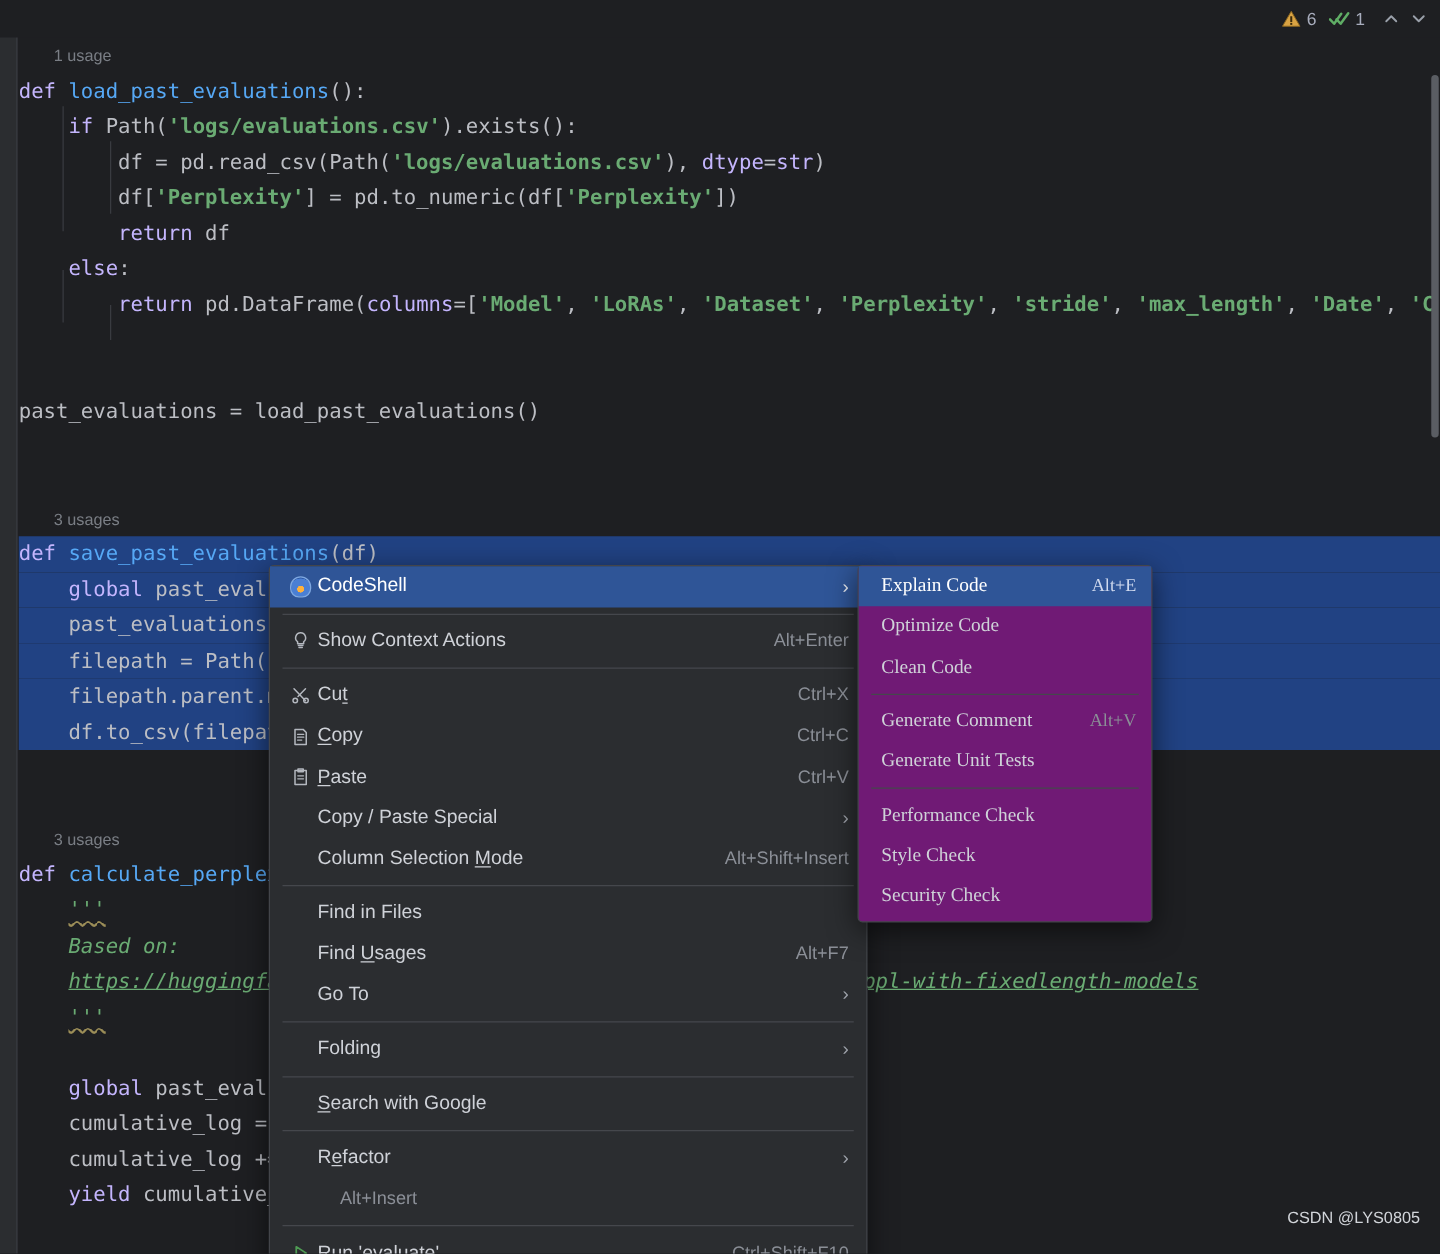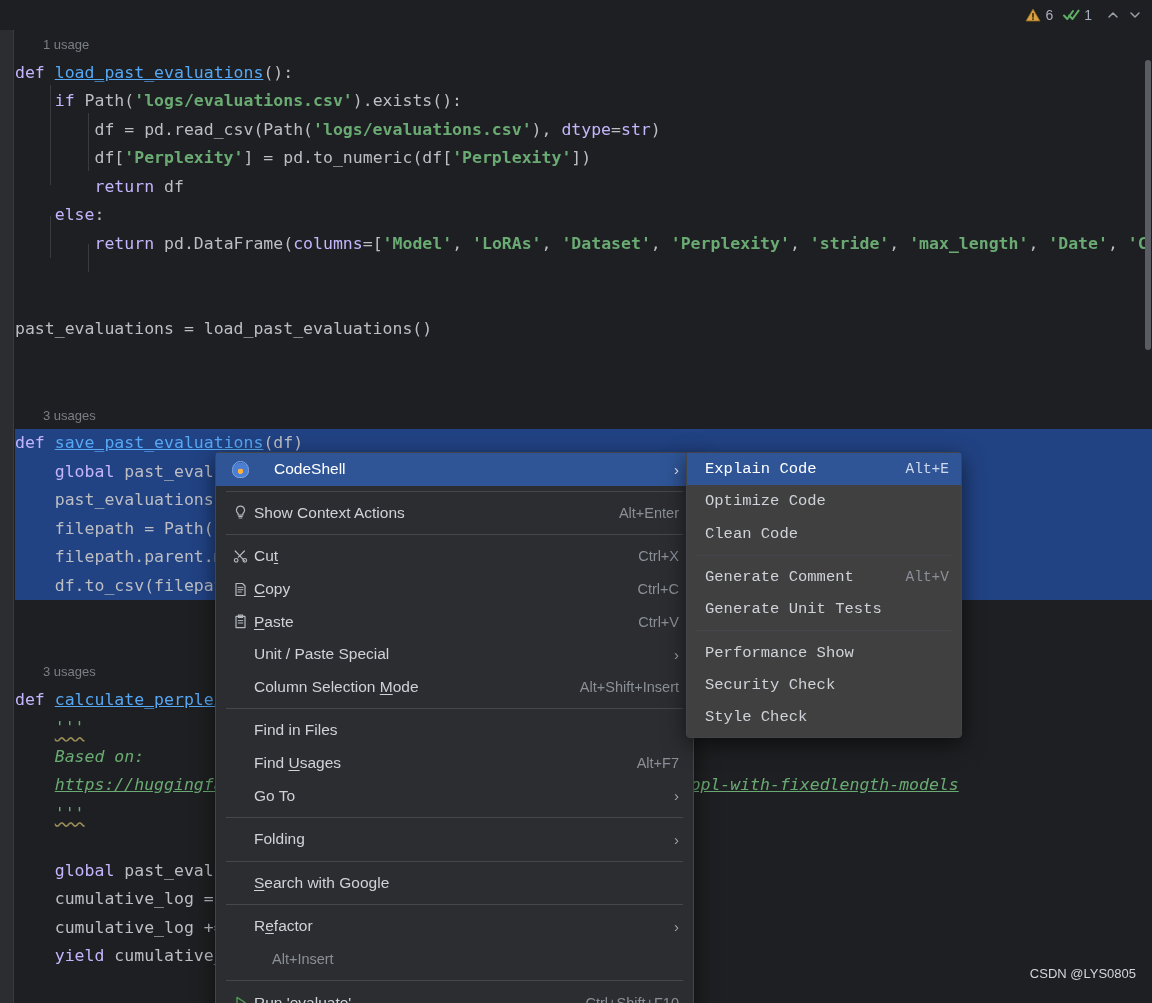--- a/index.html
+++ b/index.html
@@ -74,21 +74,21 @@
   .ln { height: 28.5px; position: relative; }
   .hint {
     font-family: "Liberation Sans", sans-serif;
     font-size: 13px;
     color: #7a7e85;
     line-height: 28.5px;
     padding-left: 28px;
   }
   .sel { background: #214283; }
   .kw   { color: #c4b5fd; }
-  .fn   { color: #56a8f5; text-decoration: underline; }
+  .fn   { color: #56a8f5; }
   .str  { color: #6aab73; font-weight: bold; }
   .def  { color: #bcbec4; }
   .doc  { color: #6aab73; font-style: italic; }
   .link { color: #6aab73; font-style: italic; text-decoration: underline; }
   .wavy {
     text-decoration: underline;
     text-decoration-style: wavy;
     text-decoration-color: #9b8d57;
     text-underline-offset: 3px;
   }
@@ -162,21 +162,20 @@
   }
   .mi-arrow {
     color: #9da1a9;
     margin-left: 18px;
     font-size: 15px;
     line-height: 1;
   }
   .mi.selected {
     background: #2f5597;
     color: #ffffff;
-    gap: 20px;
   }
   .mi.selected .mi-arrow { color: #e7eaf0; }
   .msep {
     height: 1px;
     background: #45474c;
     margin: 5px 10px 5px 10px;
   }
 
   
   .cs-icon {
@@ -185,29 +184,29 @@
     background: radial-gradient(circle at 50% 62%, #ffb13b 0 22%, #4a7fd4 24% 70%, #2f5ba8 72% 100%);
     border: 1px solid #7fa8e0;
     box-sizing: border-box;
   }
 
   
   #sub-menu {
     position: absolute;
     left: 686px;
     top: 452px;
-    width: 276px;
-    background: #404040;
+    width: 236px;
+    background: #701a75;
     border: 1px solid #43454a;
     border-radius: 4px;
     box-shadow: 0 6px 22px rgba(0,0,0,0.55);
     padding: 4px 0;
     box-sizing: border-box;
     z-index: 60;
-    font-family: Liberation Mono, monospace;
+    font-family: Liberation Serif, serif;
   }
   .smi {
     display: flex;
     align-items: center;
     height: 32.3px;
     padding: 0 12px 0 18px;
     box-sizing: border-box;
     color: #cfd2d8;
     font-size: 15.5px;
     cursor: default;
@@ -327,21 +326,21 @@
             <path d="M6.4 2.2 h4.2 v2.2 h-4.2 z" fill="none" stroke="#b4b8bf" stroke-width="1.2" stroke-linejoin="round" stroke-linecap="round"></path>
             <path d="M6.2 7.6 h4.6" fill="none" stroke="#b4b8bf" stroke-width="1" stroke-linejoin="round" stroke-linecap="round"></path>
             <path d="M6.2 10 h4.6" fill="none" stroke="#b4b8bf" stroke-width="1" stroke-linejoin="round" stroke-linecap="round"></path>
           </svg>
         </span>
         <span class="mi-label"><u>P</u>aste</span>
         <span class="mi-short">Ctrl+V</span>
       </div>
       <div class="mi">
         <span class="mi-ico"></span>
-        <span class="mi-label">Unit / Paste Special</span>
+        <span class="mi-label">Copy / Paste Special</span>
         <span class="mi-arrow">›</span>
       </div>
       <div class="mi">
         <span class="mi-ico"></span>
         <span class="mi-label">Column Selection <u>M</u>ode</span>
         <span class="mi-short">Alt+Shift+Insert</span>
       </div>
       <div class="msep"></div>
       <div class="mi">
         <span class="mi-ico"></span>
@@ -404,25 +403,25 @@
       <div class="msep"></div>
       <div class="smi">
         <span class="smi-label">Generate Comment</span>
         <span class="smi-short">Alt+V</span>
       </div>
       <div class="smi">
         <span class="smi-label">Generate Unit Tests</span>
       </div>
       <div class="msep"></div>
       <div class="smi">
-        <span class="smi-label">Performance Show</span>
+        <span class="smi-label">Performance Check</span>
+      </div>
+      <div class="smi">
+        <span class="smi-label">Style Check</span>
       </div>
       <div class="smi">
         <span class="smi-label">Security Check</span>
       </div>
-      <div class="smi">
-        <span class="smi-label">Style Check</span>
-      </div>
     </div>
 
   <div id="watermark">CSDN @LYS0805</div>
 
 </div>
 
 </body></html>

